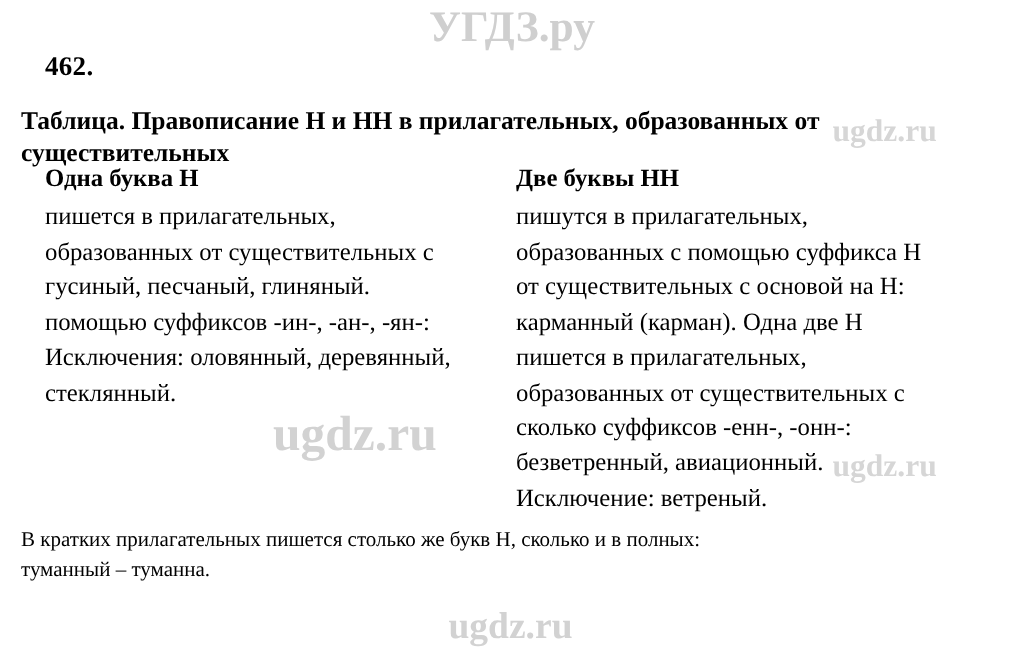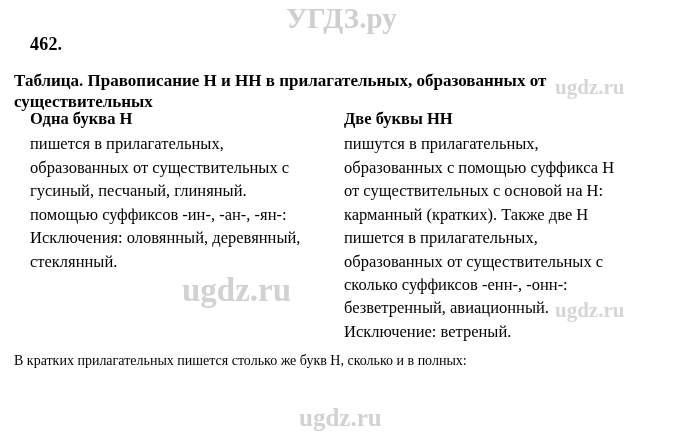--- a/index.html
+++ b/index.html
@@ -158,29 +158,30 @@
           <p>стеклянный.</p>
         </div>
       </div>
 
       <div class="col col-right">
         <div class="col-head">Две буквы НН</div>
         <div class="col-body">
           <p>пишутся в прилагательных,</p>
           <p>образованных с помощью суффикса Н</p>
           <p>от существительных с основой на Н:</p>
-          <p>карманный (кратких). Также две Н</p>
+          <p>карманный (карман). Одна две Н</p>
           <p>пишется в прилагательных,</p>
           <p>образованных от существительных с</p>
           <p>сколько суффиксов -енн-, -онн-:</p>
           <p>безветренный, авиационный.</p>
           <p>Исключение: ветреный.</p>
         </div>
       </div>
 
     </div>
 
     <div class="footer-note">
       <p>В кратких прилагательных пишется столько же букв Н, сколько и в полных:</p>
+      <p>туманный – туманна.</p>
     </div>
 
   </div>
 </div>
 
 </body></html>

